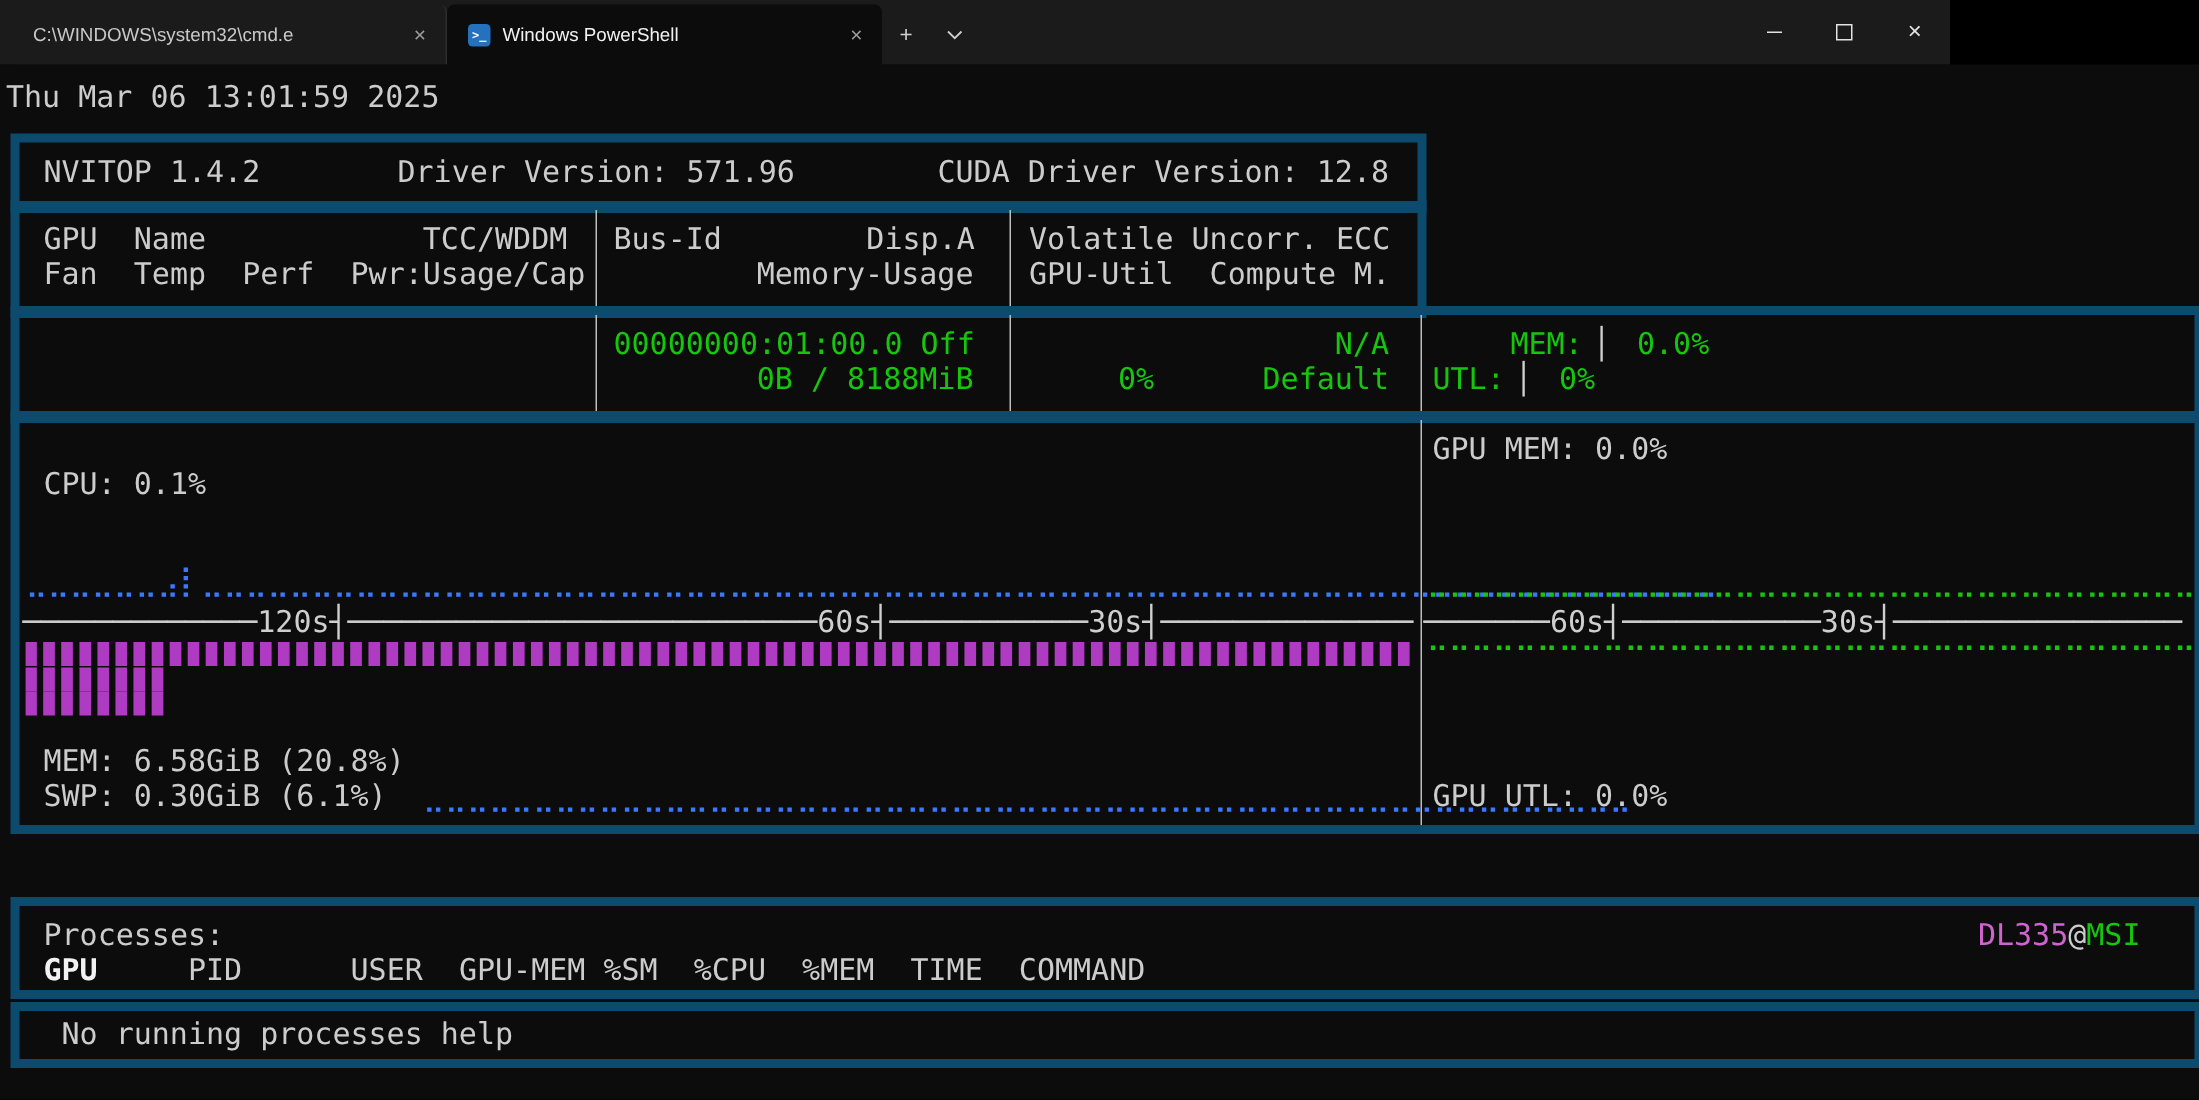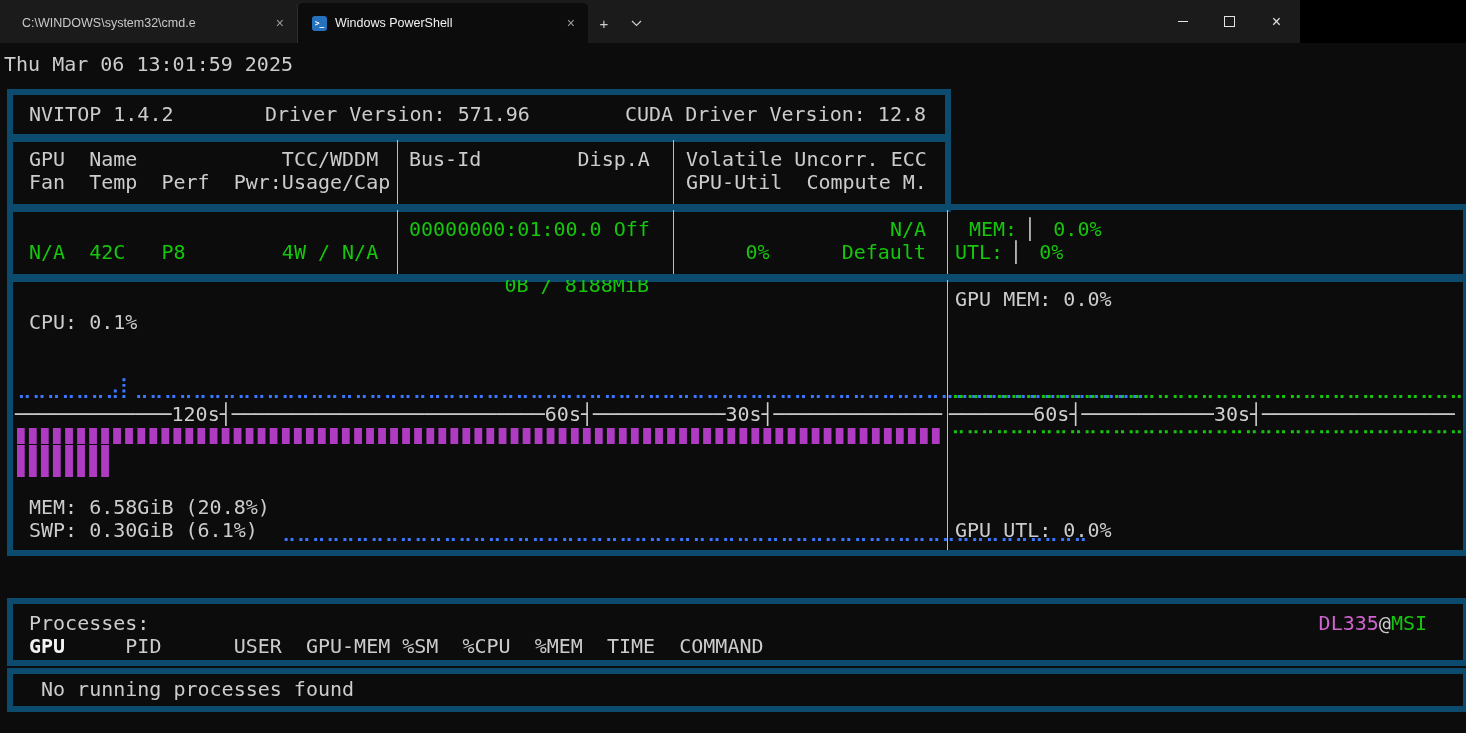--- a/index.html
+++ b/index.html
@@ -86,34 +86,34 @@
       <span class="abs" style="left:252px;top:8px;">Driver Version: 571.96</span>
       <span class="abs" style="left:612px;top:8px;text-align:center;">CUDA Driver Version: 12.8</span>
     </div>
 
     <div class="box" style="left:7px;top:91px;width:932px;height:66px;">
       <div class="vdiv" style="left:384px;"></div>
       <div class="vdiv" style="left:660px;"></div>
       <span class="abs" style="left:16px;top:8px;">GPU  Name            TCC/WDDM</span>
       <span class="abs" style="left:16px;top:31px;">Fan  Temp  Perf  Pwr:Usage/Cap</span>
       <span class="abs" style="left:396px;top:8px;">Bus-Id        Disp.A</span>
+      <span class="abs right" style="left:396px;top:31px;width:240px;">Memory-Usage</span>
       <span class="abs" style="left:673px;top:8px;">Volatile Uncorr. ECC</span>
       <span class="abs" style="left:673px;top:31px;">GPU-Util  Compute M.</span>
     </div>
 
     <div class="box" style="left:7px;top:161px;width:1450px;height:66px;">
       <div class="vdiv" style="left:384px;"></div>
       <div class="vdiv" style="left:660px;"></div>
       <div class="vdiv" style="left:934px;"></div>
-      <span class="abs green" style="left:16px;top:31px;">N/A  42C   P8        4W / N/A</span>
       <span class="abs green" style="left:396px;top:8px;text-align:right;">00000000:01:00.0 Off</span>
-      <span class="abs green right" style="left:396px;top:31px;width:240px;margin-top:33px;">0B / 8188MiB</span>
+      <span class="abs green right" style="left:396px;top:31px;width:240px;">0B / 8188MiB</span>
       <span class="abs green right" style="left:673px;top:8px;width:240px;">N/A</span>
       <span class="abs green right" style="left:673px;top:31px;width:240px;">0%      Default</span>
-      <span class="abs" style="left:956px;top:8px;"><span class="green">MEM: </span><span class="dim">▏</span><span class="green"> 0.0%</span></span>
+      <span class="abs" style="left:994px;top:8px;"><span class="green">MEM: </span><span class="dim">▏</span><span class="green"> 0.0%</span></span>
       <span class="abs" style="left:942px;top:31px;"><span class="green">UTL: </span><span class="dim">▏</span><span class="green"> 0%</span></span>
     </div>
 
     <div class="box" style="left:7px;top:231px;width:1450px;height:270px;">
       <div class="vdiv" style="left:934px;"></div>
 
       <span class="abs" style="left:16px;top:31px;">CPU: 0.1%</span>
 
       <span class="abs blue" style="left:4px;top:96px;">⣀⣀⣀⣀⣀⣀⣠⡇⣀⣀⣀⣀⣀⣀⣀⣀⣀⣀⣀⣀⣀⣀⣀⣀⣀⣀⣀⣀⣀⣀⣀⣀⣀⣀⣀⣀⣀⣀⣀⣀⣀⣀⣀⣀⣀⣀⣀⣀⣀⣀⣀⣀⣀⣀⣀⣀⣀⣀⣀⣀⣀⣀⣀⣀⣀⣀⣀⣀⣀⣀⣀⣀⣀⣀⣀⣀⣀</span>
 
@@ -133,17 +133,17 @@
       <span class="abs" style="left:942px;top:239px;">GPU UTL: 0.0%</span>
     </div>
 
     <div class="box" style="left:7px;top:555px;width:1450px;height:56px;">
       <span class="abs" style="left:16px;top:8px;">Processes:</span>
       <span class="abs" style="right:36px;top:8px;"><span class="magenta">DL335</span><span>@</span><span class="green">MSI</span></span>
       <span class="abs" style="left:16px;top:31px;"><span class="bold">GPU</span><span>     PID      USER  GPU-MEM %SM  %CPU  %MEM  TIME  COMMAND</span></span>
     </div>
 
     <div class="box" style="left:7px;top:625px;width:1450px;height:32px;">
-      <span class="abs" style="left:28px;top:4px;">No running processes found</span>
+      <span class="abs" style="left:28px;top:4px;">No running processes help</span>
     </div>
 
   </div>
 </div>
 
 </body></html>

